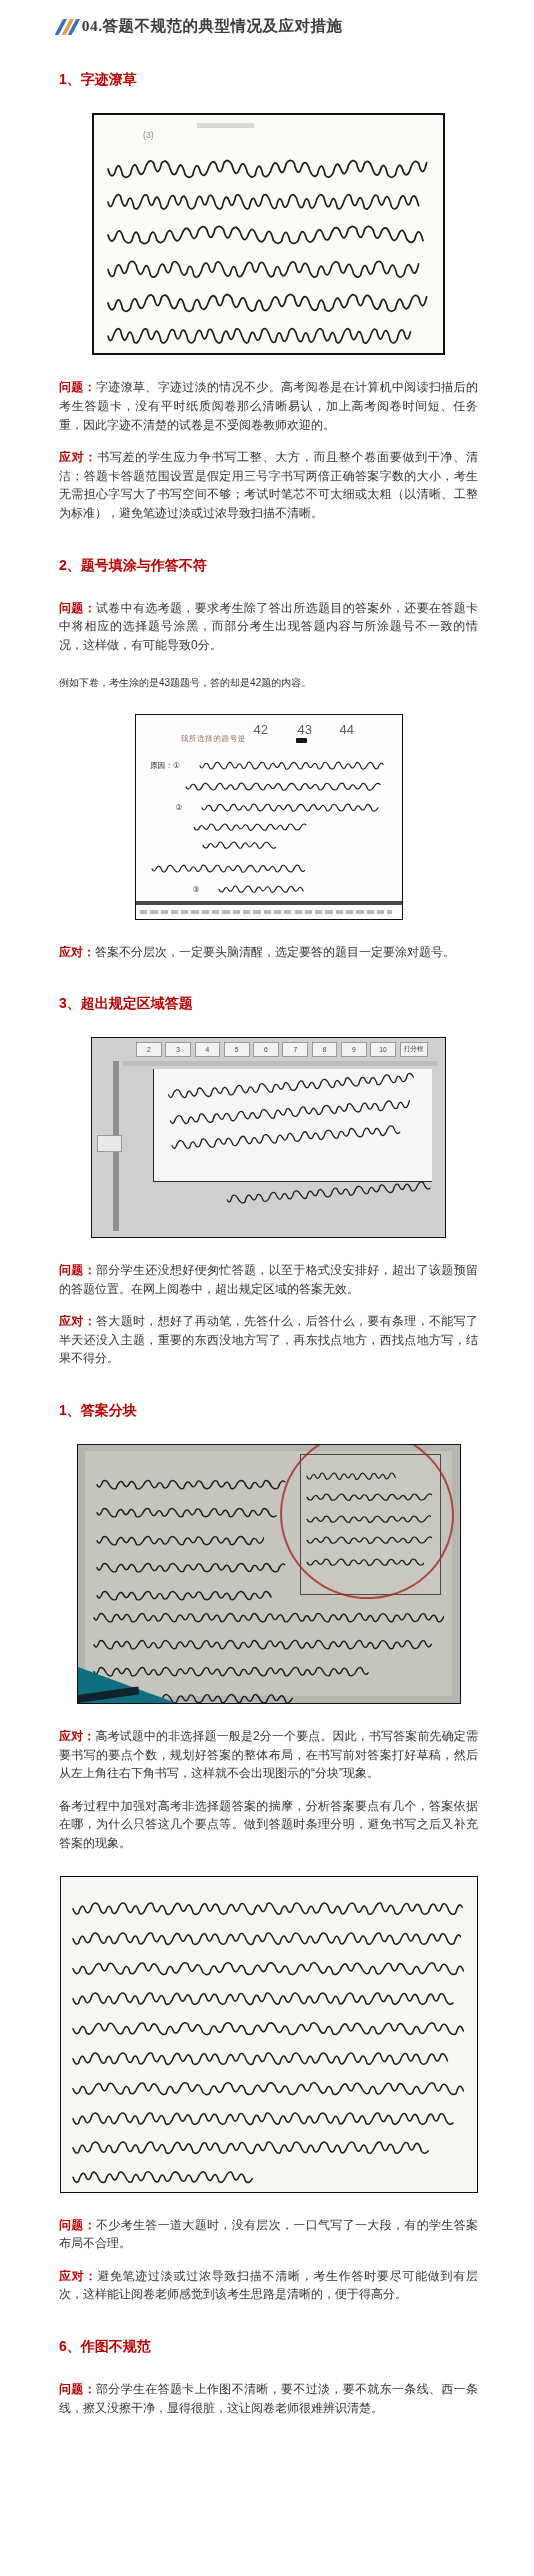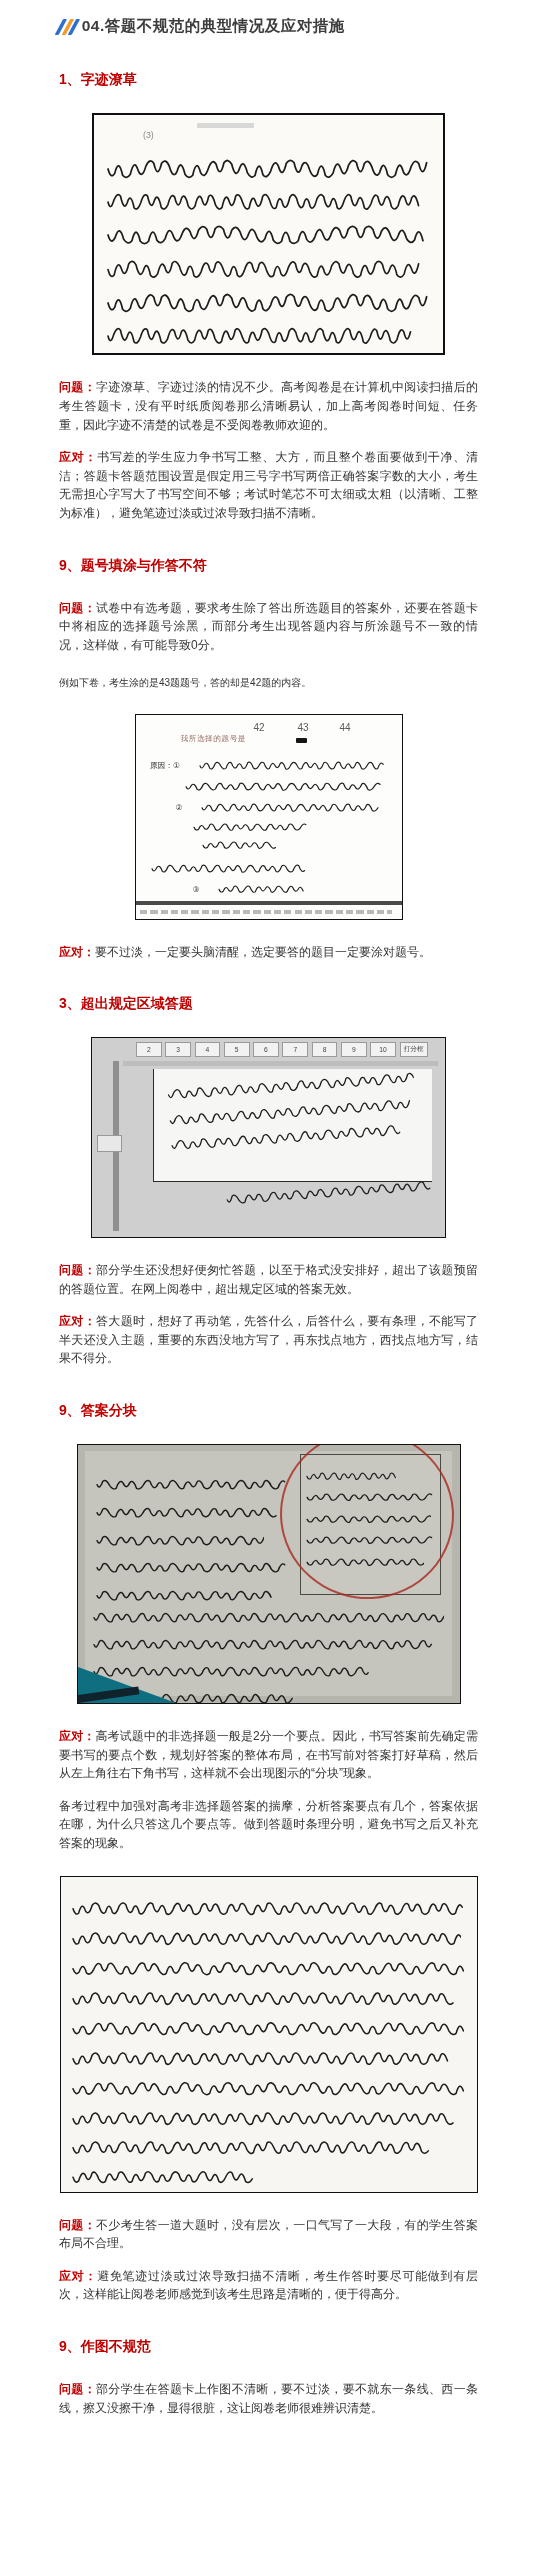--- a/index.html
+++ b/index.html
@@ -1,20 +1,20 @@
 <!DOCTYPE html>
 <html style="font-size:8.2px"><head>
 <meta charset="utf-8">
 <style>
   html,body{margin:0;padding:0;background:#ffffff;}
   .page{width:535px;margin:0 auto;background:#fff;font-family:"Liberation Sans","DejaVu Sans",sans-serif;color:#333;}
   .content{padding:13.4px 57px 36px 59px;}
 
   
-  .doc-header{display:flex;align-items:center;gap:3.1px;margin:3.1px 0 0 0;}
+  .doc-header{display:flex;align-items:center;gap:3.1px;margin:3.1px 0 0 0;font-family:Liberation Serif, serif;}
   .slashes{display:flex;gap:2.6px;margin-right:2.1px;}
   .slash{width:4.1px;height:15.5px;transform:skewX(-28deg);border-radius:1px;}
   .slash.s1,.slash.s3{background:#2e6fd0;}
   .slash.s2{background:#f39b2d;}
   .doc-title{font-size:15.5px;font-weight:bold;color:#3d3d3d;letter-spacing:0.5px;}
 
   
   .sec-title{color:#c00000;font-size:14px;font-weight:bold;margin:34px 0 24px;}
   .para{font-size:12px;line-height:1.55;color:#333;margin:14px 0;text-align:justify;}
   .plabel{color:#c00000;font-weight:bold;}
@@ -25,21 +25,21 @@
   .sq{display:block;color:#1d1d1d;}
 
   
   .fig1{width:353px;height:242px;background:#fbfaf7;padding:17.5px 13.4px 5.2px;}
   .fig1 .corner{position:absolute;top:14.4px;left:49px;color:#8a8a8a;font-size:8.8px;}
   .fig1 .smudge{position:absolute;top:7.2px;left:103px;width:57px;height:5.2px;background:#c9c9c9;opacity:.7;}
   .fig1 .row{margin:7.2px 0;}
 
   
   .fig2{width:268px;height:206px;background:#fdfdfc;border-width:1.5px;}
-  .fig2 .num{position:absolute;top:7.2px;color:#5a5a5a;font-size:10px;}
+  .fig2 .num{position:absolute;top:7.2px;color:#5a5a5a;font-size:13px;}
   .fig2 .n42{left:118px;}.fig2 .n43{left:162px;}.fig2 .n44{left:204px;}
   .fig2 .bubble{position:absolute;top:23px;left:160px;width:11.3px;height:5.2px;background:#151515;border-radius:1px;}
   .fig2 .choose{position:absolute;top:19.6px;left:45px;color:#9a6f63;font-size:7.7px;letter-spacing:0.5px;}
   .fig2 .hrow{position:absolute;display:flex;align-items:center;gap:19px;color:#262626;}
   .fig2 .mark{font-size:7.7px;color:#333;white-space:nowrap;}
   .fig2 .scanbar{position:absolute;left:0;bottom:13.4px;width:100%;height:4.6px;background:#4a4a4a;}
   .fig2 .tiny{position:absolute;left:4.1px;bottom:4.1px;width:95%;height:4.1px;
      background:repeating-linear-gradient(90deg,#b9b9b9 0 7.2px,transparent 7.2px 10.3px);}
 
   
@@ -123,21 +123,21 @@
     <div class="row">
           <svg class="sq" preserveAspectRatio="none" style="width:88%;height:24px" viewBox="0 0 560 48">
             <path d="M2,23 Q7.5,42 15,27 Q22.5,3 30,20 Q37.5,42 45,13 Q52.5,3 60,12 Q67.5,42 75,17 Q82.5,3 90,24 Q97.5,42 105,31 Q112.5,3 120,34 Q127.5,42 135,31 Q142.5,3 150,24 Q157.5,42 165,17 Q172.5,3 180,12 Q187.5,42 195,13 Q202.5,3 210,20 Q217.5,42 225,28 Q232.5,3 240,33 Q247.5,42 255,33 Q262.5,3 270,28 Q277.5,42 285,21 Q292.5,3 300,14 Q307.5,42 315,12 Q322.5,3 330,16 Q337.5,42 345,23 Q352.5,3 360,30 Q367.5,42 375,34 Q382.5,3 390,32 Q397.5,42 405,25 Q412.5,3 420,17 Q427.5,42 435,13 Q442.5,3 450,13 Q457.5,42 465,19 Q472.5,3 480,26 Q487.5,42 495,33 Q502.5,3 510,34 Q517.5,42 525,29 Q532.5,3 540,22 Q547.5,42 555,15" fill="none" stroke="currentColor" stroke-width="3.2" stroke-linecap="round"></path>
           </svg>
         </div>
   </div>
 
   <p class="para"><span class="plabel">问题：</span><span>字迹潦草、字迹过淡的情况不少。高考阅卷是在计算机中阅读扫描后的考生答题卡，没有平时纸质阅卷那么清晰易认，加上高考阅卷时间短、任务重，因此字迹不清楚的试卷是不受阅卷教师欢迎的。</span></p>
   <p class="para"><span class="plabel">应对：</span><span>书写差的学生应力争书写工整、大方，而且整个卷面要做到干净、清洁；答题卡答题范围设置是假定用三号字书写两倍正确答案字数的大小，考生无需担心字写大了书写空间不够；考试时笔芯不可太细或太粗（以清晰、工整为标准），避免笔迹过淡或过浓导致扫描不清晰。</span></p>
 
-  <div class="sec-title">9、题号填涂与作答不符</div>
+  <div class="sec-title">2、题号填涂与作答不符</div>
   <p class="para"><span class="plabel">问题：</span><span>试卷中有选考题，要求考生除了答出所选题目的答案外，还要在答题卡中将相应的选择题号涂黑，而部分考生出现答题内容与所涂题号不一致的情况，这样做，有可能导致0分。</span></p>
   <p class="caption">例如下卷，考生涂的是43题题号，答的却是42题的内容。</p>
 
   <div class="fig fig2">
     <span class="num n42">42</span>
     <span class="num n43">43</span>
     <span class="num n44">44</span>
     <div class="bubble"></div>
     <span class="choose">我所选择的题号是</span>
     <div class="hrow" style="top:44px;left:14.4px;right:15.5px;">
@@ -175,21 +175,21 @@
     <div class="hrow" style="top:168px;left:57px;width:113px;">
       <span class="mark">③</span>
       <svg class="sq" preserveAspectRatio="none" style="flex:1;height:13.4px" viewBox="0 0 180 30">
             <path d="M2,14 Q5.5,24 11,18 Q16.5,3 22,16 Q27.5,24 33,8 Q38.5,3 44,19 Q49.5,24 55,14 Q60.5,3 66,9 Q71.5,24 77,20 Q82.5,3 88,12 Q93.5,24 99,11 Q104.5,3 110,20 Q115.5,24 121,10 Q126.5,3 132,13 Q137.5,24 143,19 Q148.5,3 154,9 Q159.5,24 165,15 Q170.5,3 176,18" fill="none" stroke="currentColor" stroke-width="2.4" stroke-linecap="round"></path>
           </svg>
     </div>
     <div class="scanbar"></div>
     <div class="tiny"></div>
   </div>
 
-  <p class="para"><span class="plabel">应对：</span><span>要不过淡，一定要头脑清醒，选定要答的题目一定要涂对题号。</span></p>
+  <p class="para"><span class="plabel">应对：</span><span>答案不分层次，一定要头脑清醒，选定要答的题目一定要涂对题号。</span></p>
 
   <div class="sec-title">3、超出规定区域答题</div>
 
   <div class="fig fig3">
     <div class="tabs">
       <div class="tab">2</div>
       <div class="tab">3</div>
       <div class="tab">4</div>
       <div class="tab">5</div>
       <div class="tab">6</div>
@@ -217,21 +217,21 @@
     <div class="tilt" style="top:147px;left:134px;width:206px;">
       <svg class="sq" preserveAspectRatio="none" style="width:100%;height:16.5px" viewBox="0 0 400 34">
             <path d="M2,16 Q6,28 12,9 Q18,3 24,17 Q30,28 36,23 Q42,3 48,12 Q54,28 60,12 Q66,3 72,23 Q78,28 84,17 Q90,3 96,9 Q102,28 108,19 Q114,3 120,21 Q126,28 132,10 Q138,3 144,14 Q150,28 156,23 Q162,3 168,14 Q174,28 180,10 Q186,3 192,21 Q198,28 204,20 Q210,3 216,9 Q222,28 228,16 Q234,3 240,23 Q246,28 252,12 Q258,3 264,11 Q270,28 276,22 Q282,3 288,17 Q294,28 300,9 Q306,3 312,19 Q318,28 324,22 Q330,3 336,10 Q342,28 348,13 Q354,3 360,23 Q366,28 372,15 Q378,3 384,9 Q390,28 396,21" fill="none" stroke="currentColor" stroke-width="2.6" stroke-linecap="round"></path>
           </svg>
     </div>
   </div>
 
   <p class="para"><span class="plabel">问题：</span><span>部分学生还没想好便匆忙答题，以至于格式没安排好，超出了该题预留的答题位置。在网上阅卷中，超出规定区域的答案无效。</span></p>
   <p class="para"><span class="plabel">应对：</span><span>答大题时，想好了再动笔，先答什么，后答什么，要有条理，不能写了半天还没入主题，重要的东西没地方写了，再东找点地方，西找点地方写，结果不得分。</span></p>
 
-  <div class="sec-title">9、答案分块</div>
+  <div class="sec-title">1、答案分块</div>
 
   <div class="fig fig4">
     <div class="paper"></div>
     <div class="leftcol">
       <div class="row">
             <svg class="sq" preserveAspectRatio="none" style="width:100%;height:16.5px" viewBox="0 0 340 34">
               <path d="M2,16 Q6,28 12,9 Q18,3 24,17 Q30,28 36,23 Q42,3 48,12 Q54,28 60,12 Q66,3 72,23 Q78,28 84,17 Q90,3 96,9 Q102,28 108,19 Q114,3 120,21 Q126,28 132,10 Q138,3 144,14 Q150,28 156,23 Q162,3 168,14 Q174,28 180,10 Q186,3 192,21 Q198,28 204,20 Q210,3 216,9 Q222,28 228,16 Q234,3 240,23 Q246,28 252,12 Q258,3 264,11 Q270,28 276,22 Q282,3 288,17 Q294,28 300,9 Q306,3 312,19 Q318,28 324,22 Q330,3 336,10" fill="none" stroke="currentColor" stroke-width="2.8" stroke-linecap="round"></path>
             </svg>
           </div>
       <div class="row">
@@ -362,18 +362,18 @@
     <div class="row">
           <svg class="sq" preserveAspectRatio="none" style="width:47%;height:19.6px" viewBox="0 0 360 38">
             <path d="M2,18 Q6.5,32 13,25 Q19.5,3 26,14 Q32.5,32 39,10 Q45.5,3 52,21 Q58.5,32 65,26 Q71.5,3 78,17 Q84.5,32 91,10 Q97.5,3 104,17 Q110.5,32 117,26 Q123.5,3 130,20 Q136.5,32 143,10 Q149.5,3 156,14 Q162.5,32 169,25 Q175.5,3 182,23 Q188.5,32 195,12 Q201.5,3 208,12 Q214.5,32 221,23 Q227.5,3 234,25 Q240.5,32 247,15 Q253.5,3 260,10 Q266.5,32 273,20 Q279.5,3 286,26 Q292.5,32 299,18 Q305.5,3 312,10 Q318.5,32 325,17 Q331.5,3 338,26 Q344.5,32 351,21" fill="none" stroke="currentColor" stroke-width="3" stroke-linecap="round"></path>
           </svg>
         </div>
   </div>
 
   <p class="para"><span class="plabel">问题：</span><span>不少考生答一道大题时，没有层次，一口气写了一大段，有的学生答案布局不合理。</span></p>
   <p class="para"><span class="plabel">应对：</span><span>避免笔迹过淡或过浓导致扫描不清晰，考生作答时要尽可能做到有层次，这样能让阅卷老师感觉到该考生思路是清晰的，便于得高分。</span></p>
 
-  <div class="sec-title">9、作图不规范</div>
+  <div class="sec-title">6、作图不规范</div>
   <p class="para"><span class="plabel">问题：</span><span>部分学生在答题卡上作图不清晰，要不过淡，要不就东一条线、西一条线，擦又没擦干净，显得很脏，这让阅卷老师很难辨识清楚。</span></p>
 
 </div>
 </div>
 
 
 </body></html>

